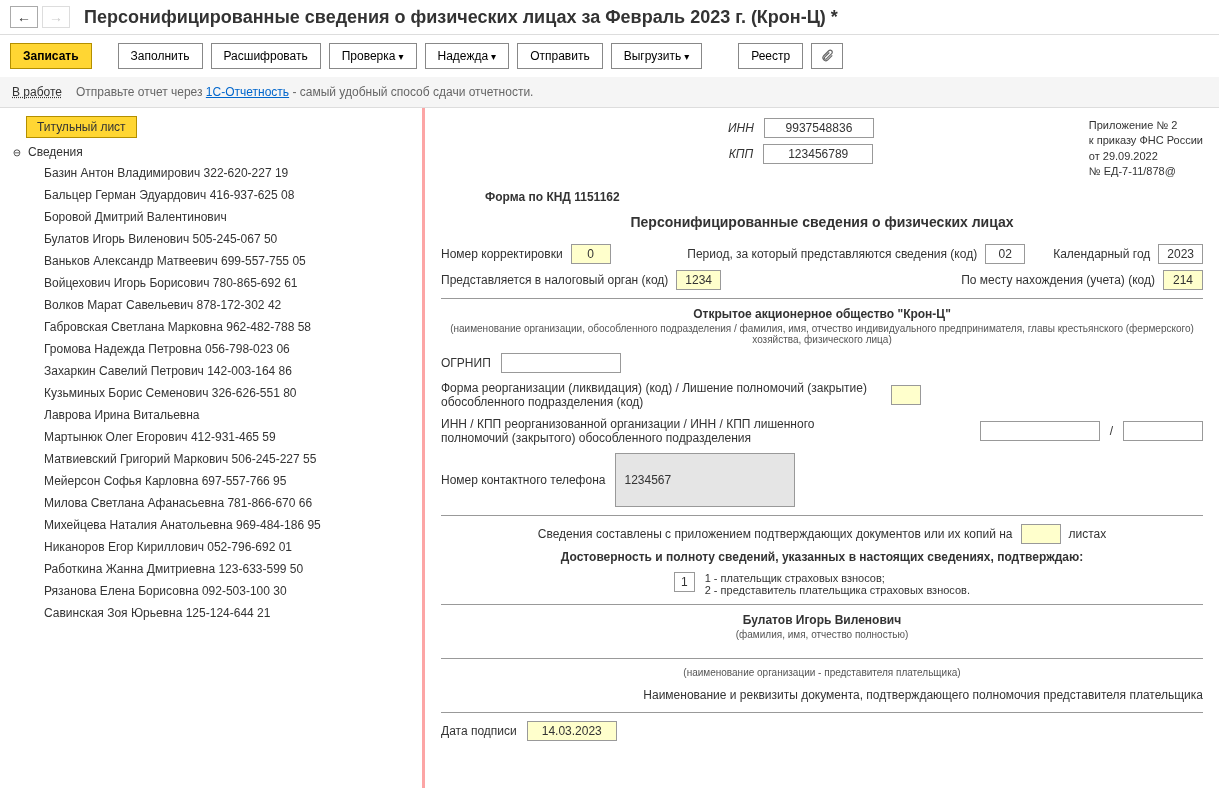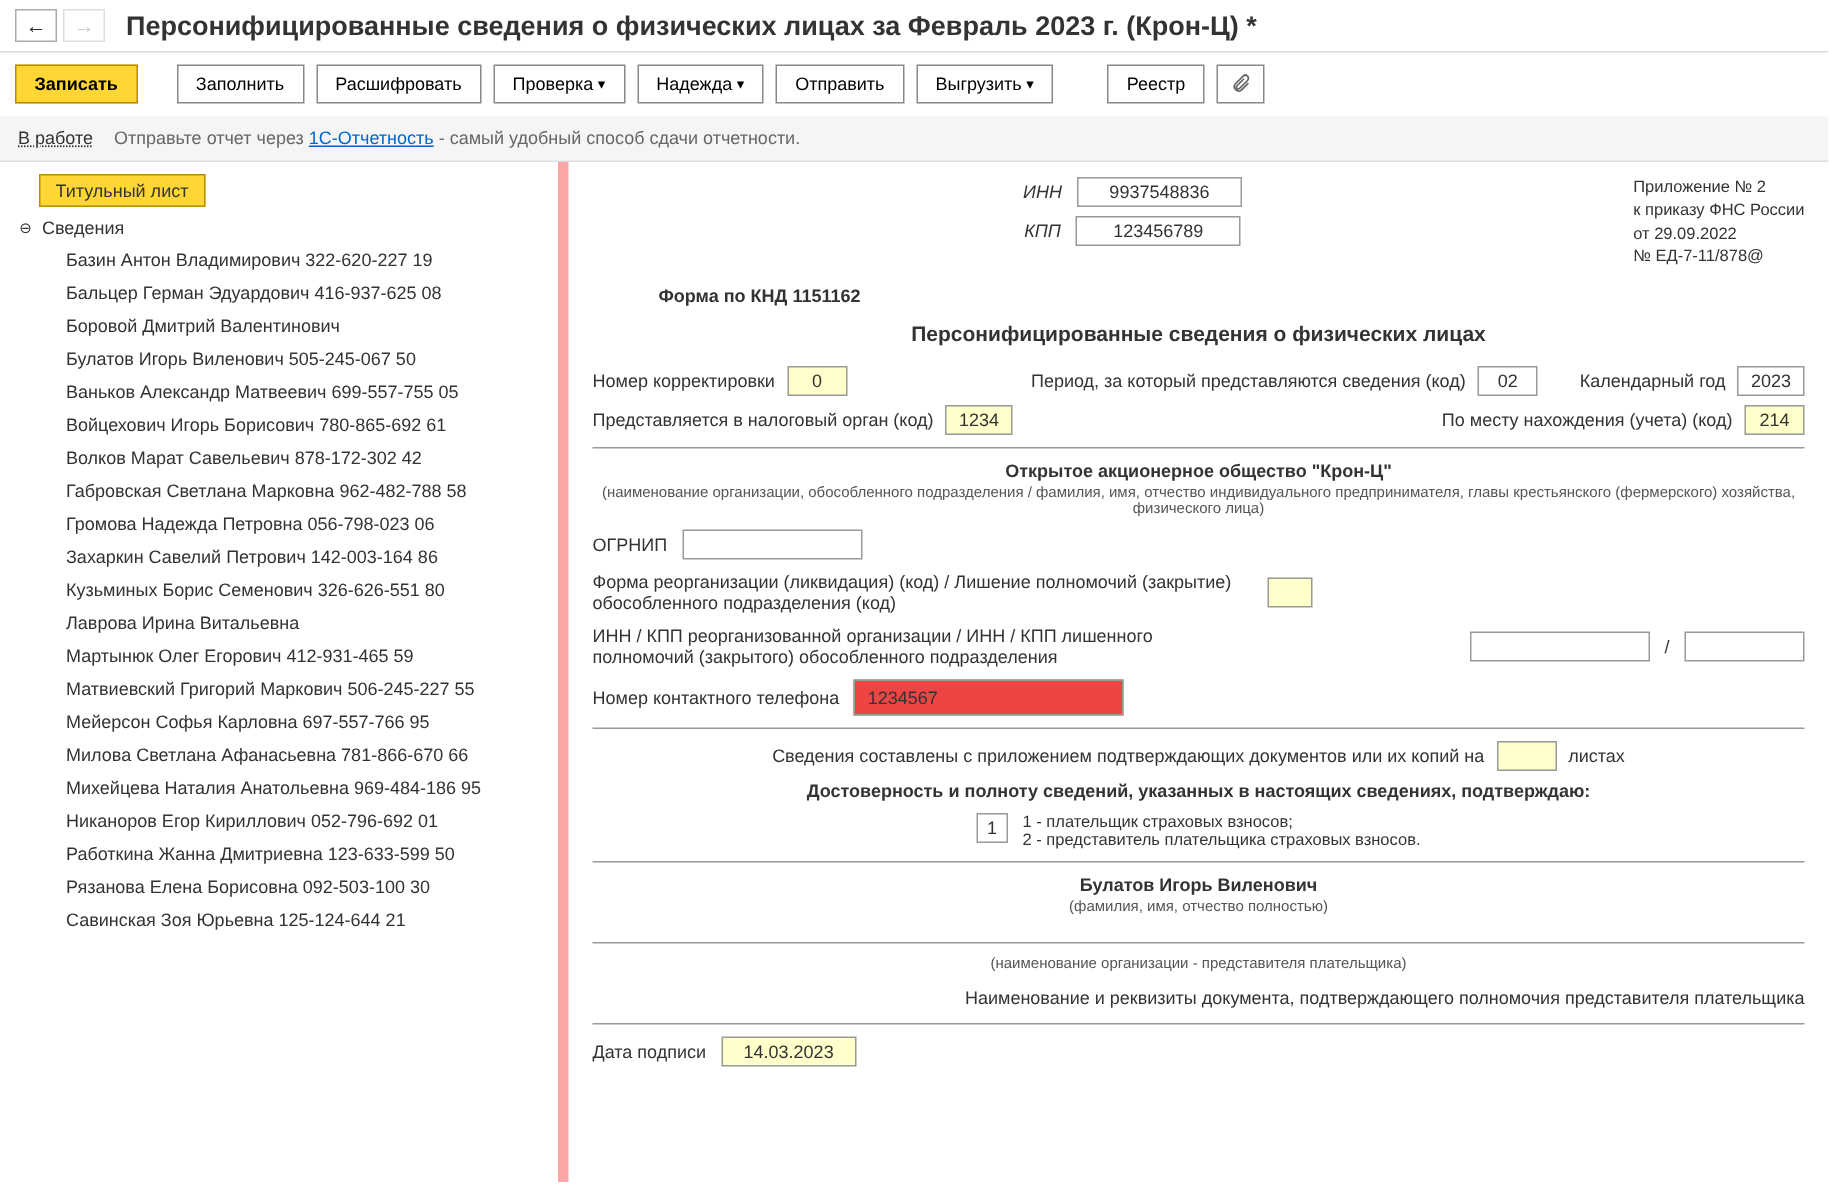--- a/index.html
+++ b/index.html
@@ -11,21 +11,21 @@
 .toolbar { display: flex; align-items: center; padding: 8px 10px; gap: 8px; }
 .btn { border: 1px solid #888; background: #fff; padding: 4px 12px; cursor: pointer; font-size: 12px; height: 26px; display: flex; align-items: center; }
 .btn.primary { background: #ffd633; border-color: #b38f00; font-weight: bold; }
 .btn.dd::after { content: " ▾"; font-size: 10px; margin-left: 3px; }
 .btn.icon { padding: 4px 8px; }
 .statusbar { background: #f5f5f5; padding: 8px 12px; display: flex; align-items: center; gap: 14px; border-bottom: 1px solid #ddd; }
 .status-link { color: #333; text-decoration: underline dotted; cursor: pointer; }
 .status-text { color: #666; }
 .status-text .link { color: #0066cc; text-decoration: underline; cursor: pointer; }
 .main { display: flex; height: 680px; }
-.sidebar { width: 379px; border-right: 7px solid #fca5a5; overflow-y: auto; padding: 6px 4px; }
+.sidebar { width: 425px; border-right: 3px solid #fca5a5; overflow-y: auto; padding: 6px 4px; }
 .tab-title { background: #ffd633; border: 1px solid #b38f00; padding: 3px 10px; margin: 2px 4px 4px 22px; display: inline-block; cursor: pointer; }
 .tree-node { display: flex; align-items: center; padding: 3px 6px; cursor: pointer; }
 .tree-toggle { width: 14px; text-align: center; margin-right: 4px; font-size: 10px; }
 .tree-label { }
 .tree-item { padding: 4px 6px 4px 40px; cursor: pointer; white-space: nowrap; }
 .form-area { flex: 1; overflow: auto; padding: 10px 16px; }
 .form-top { display: flex; justify-content: space-between; align-items: flex-start; margin-bottom: 6px; }
 .form-top-left { flex: 1; }
 .form-top-right { font-size: 11px; text-align: left; line-height: 1.4; }
 .kv-row { display: flex; align-items: center; justify-content: flex-end; margin-bottom: 6px; }
@@ -36,21 +36,21 @@
 .doc-title { text-align: center; font-weight: bold; font-size: 14px; margin: 10px 0 14px; }
 .field-row { display: flex; align-items: center; gap: 8px; margin: 6px 0; flex-wrap: wrap; }
 .field-row .lbl { }
 .hr { border-top: 1px solid #999; margin: 8px 0; }
 .centered-bold { text-align: center; font-weight: bold; margin: 4px 0 2px; }
 .hint { text-align: center; font-size: 10px; color: #555; margin-bottom: 8px; }
 .field-block { display: flex; align-items: center; gap: 10px; margin: 8px 0; }
 .field-block .lbl { max-width: 440px; }
 .small-box { background: #ffffcc; border: 1px solid #999; width: 30px; height: 20px; display: inline-block; }
 .wide-box { background: #fff; border: 1px solid #999; min-width: 120px; height: 20px; display: inline-block; }
-.phone-box { background: #ef4444; border: 1px solid #999; padding: 4px 8px; min-width: 180px; display: inline-block; text-align: left;}
+.phone-box { background: #e5e5e5; border: 1px solid #999; padding: 19px 8px; min-width: 180px; display: inline-block; text-align: left;}
 .conf-row { display: flex; justify-content: center; align-items: flex-start; gap: 10px; margin: 8px 0; }
 .conf-num { background: #fff; border: 1px solid #999; padding: 2px 6px; }
 .conf-text { font-size: 11px; }
 .svg-clip { width: 14px; height: 14px; }
 </style>
 </head>
 <body>
 
 <div class="titlebar">
   <div class="nav-btn">←</div>

